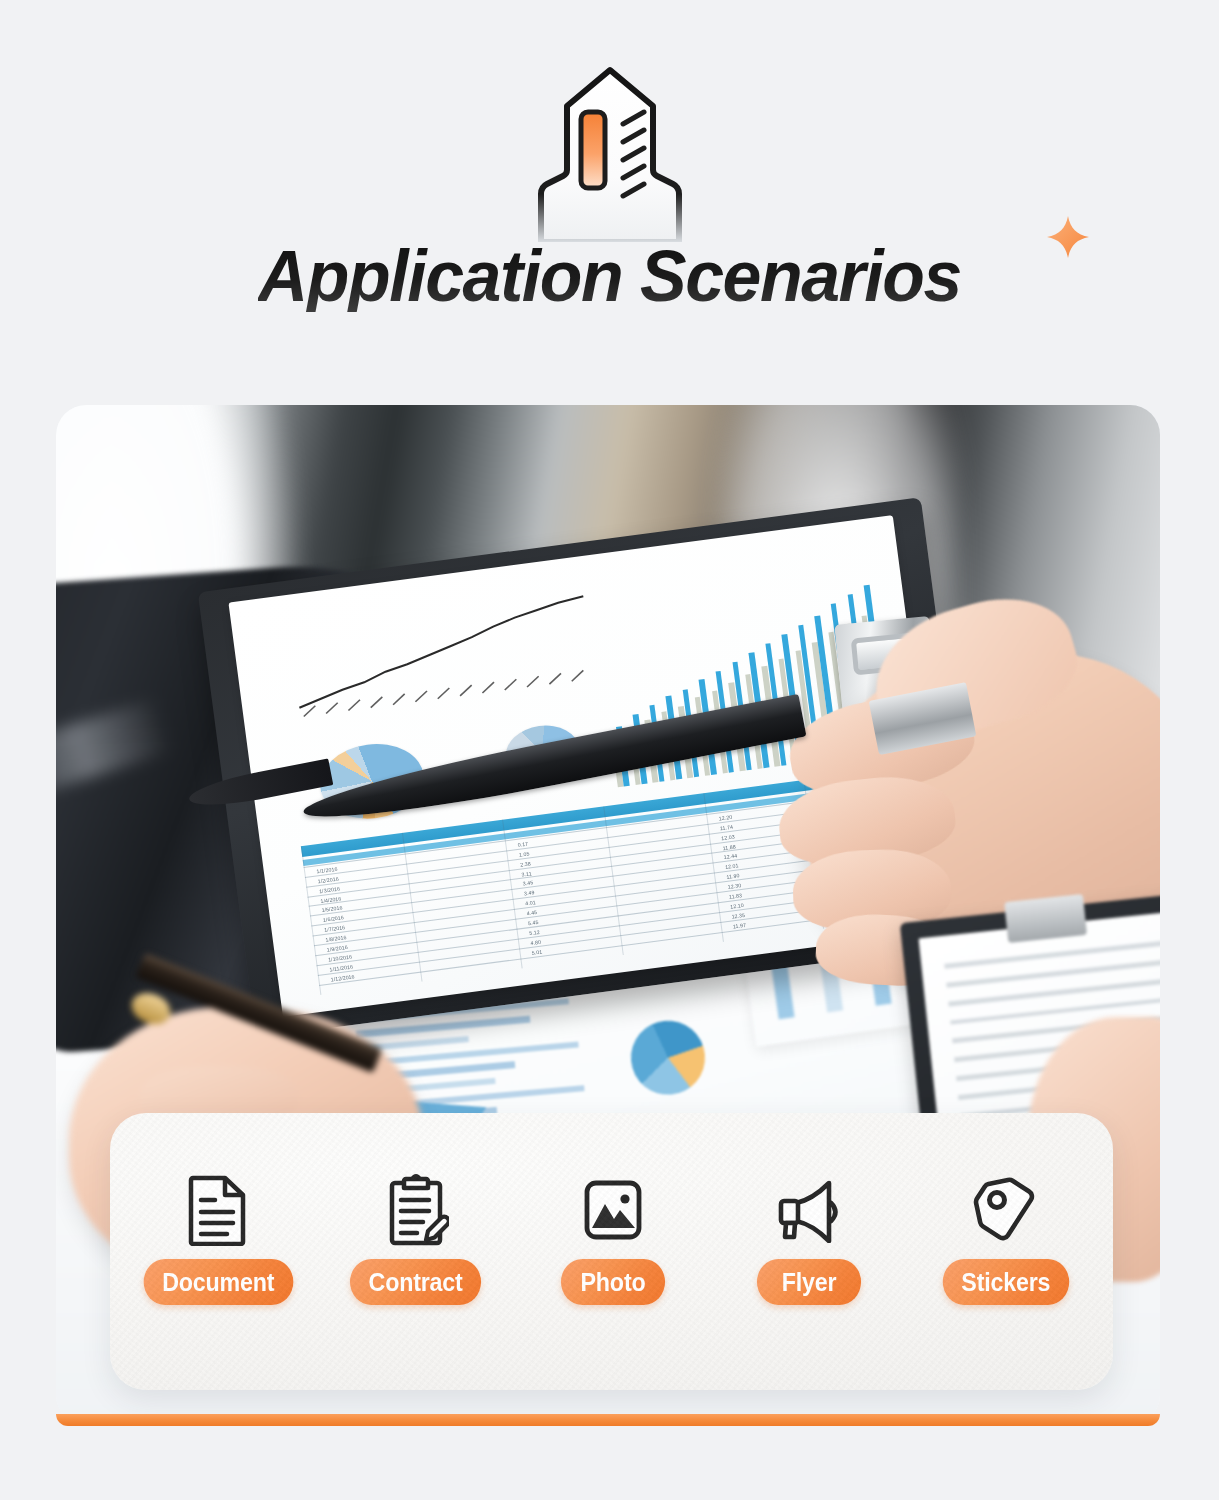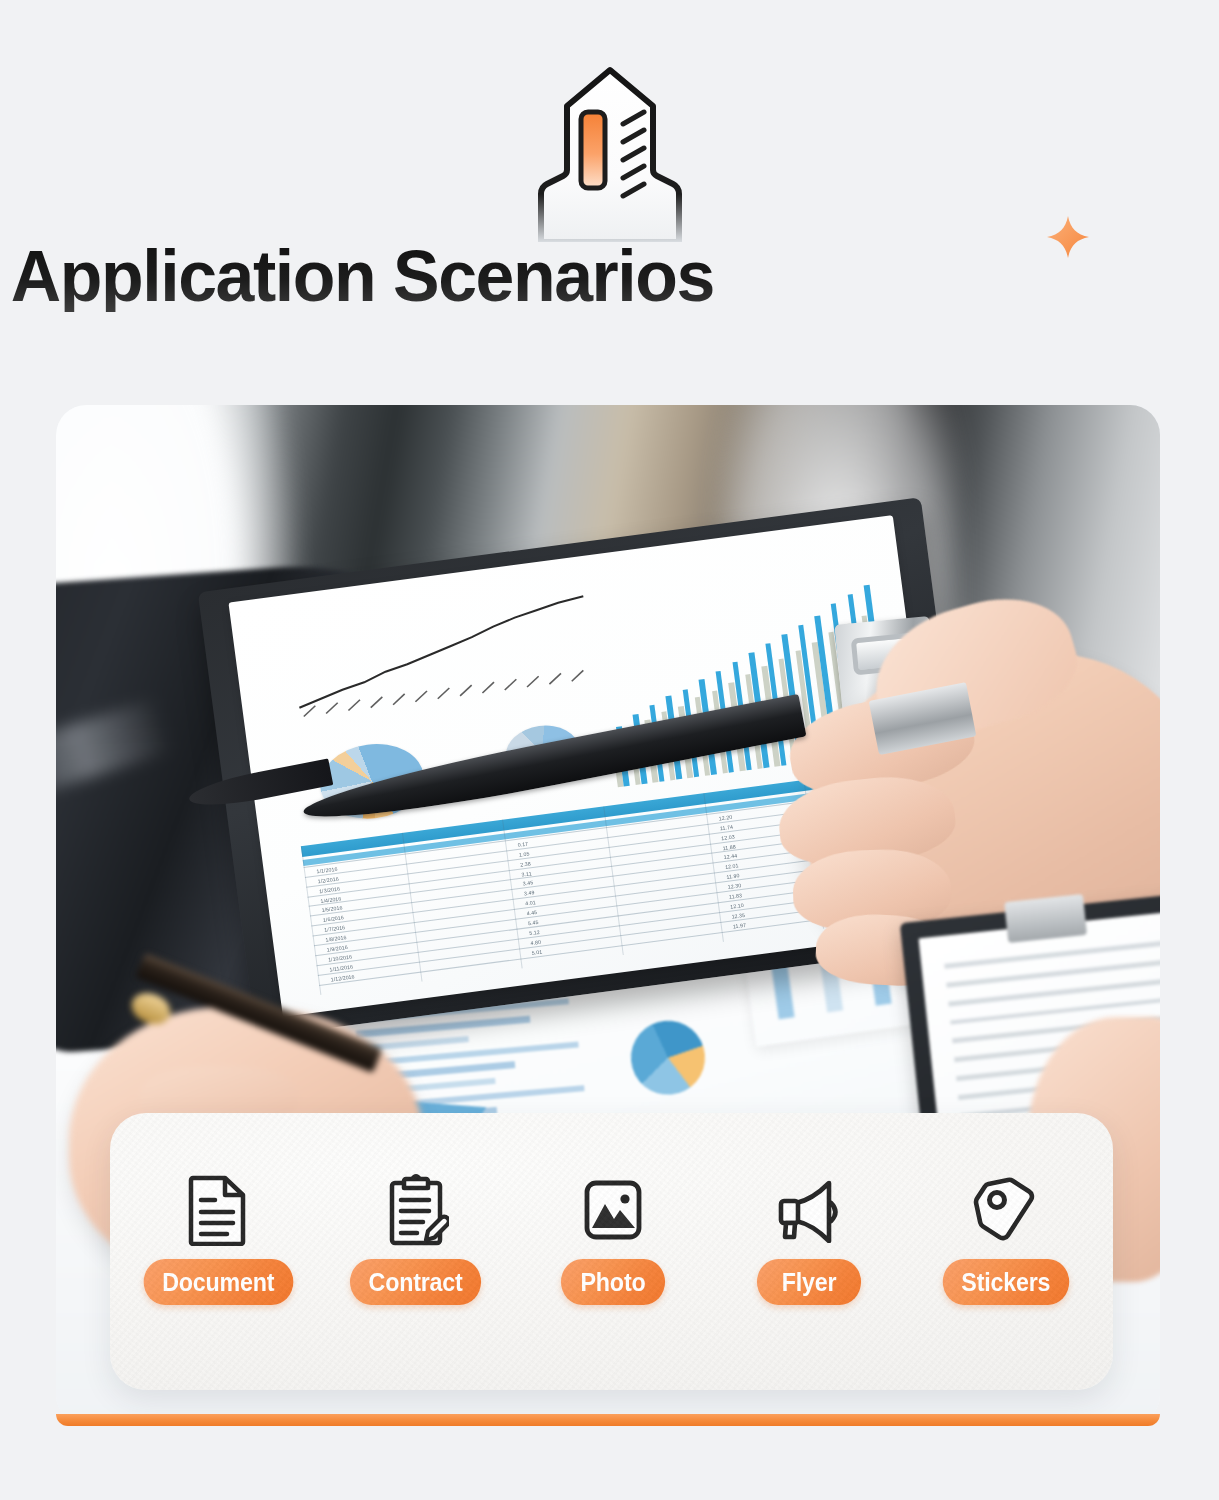--- a/index.html
+++ b/index.html
@@ -34,21 +34,23 @@
     transform: translateX(-50%);
     width: 210px;
     height: 180px;
   }
   .logo-wrap svg { display: block; width: 210px; height: 180px; }
 
   .title-row {
     position: absolute;
     left: 0; right: 0;
     top: 240px;
+    text-align: center;
     white-space: nowrap;
+    font-style: italic;
   }
 
   .title-text {
     display: inline-block;
     font-family: "Liberation Sans", sans-serif;
     font-size: 72px;
     font-weight: bold;
     letter-spacing: -1.5px;
     line-height: 1;
     background: linear-gradient(180deg, #121212 0%, #1c1c1c 55%, #3d3d3d 100%);

